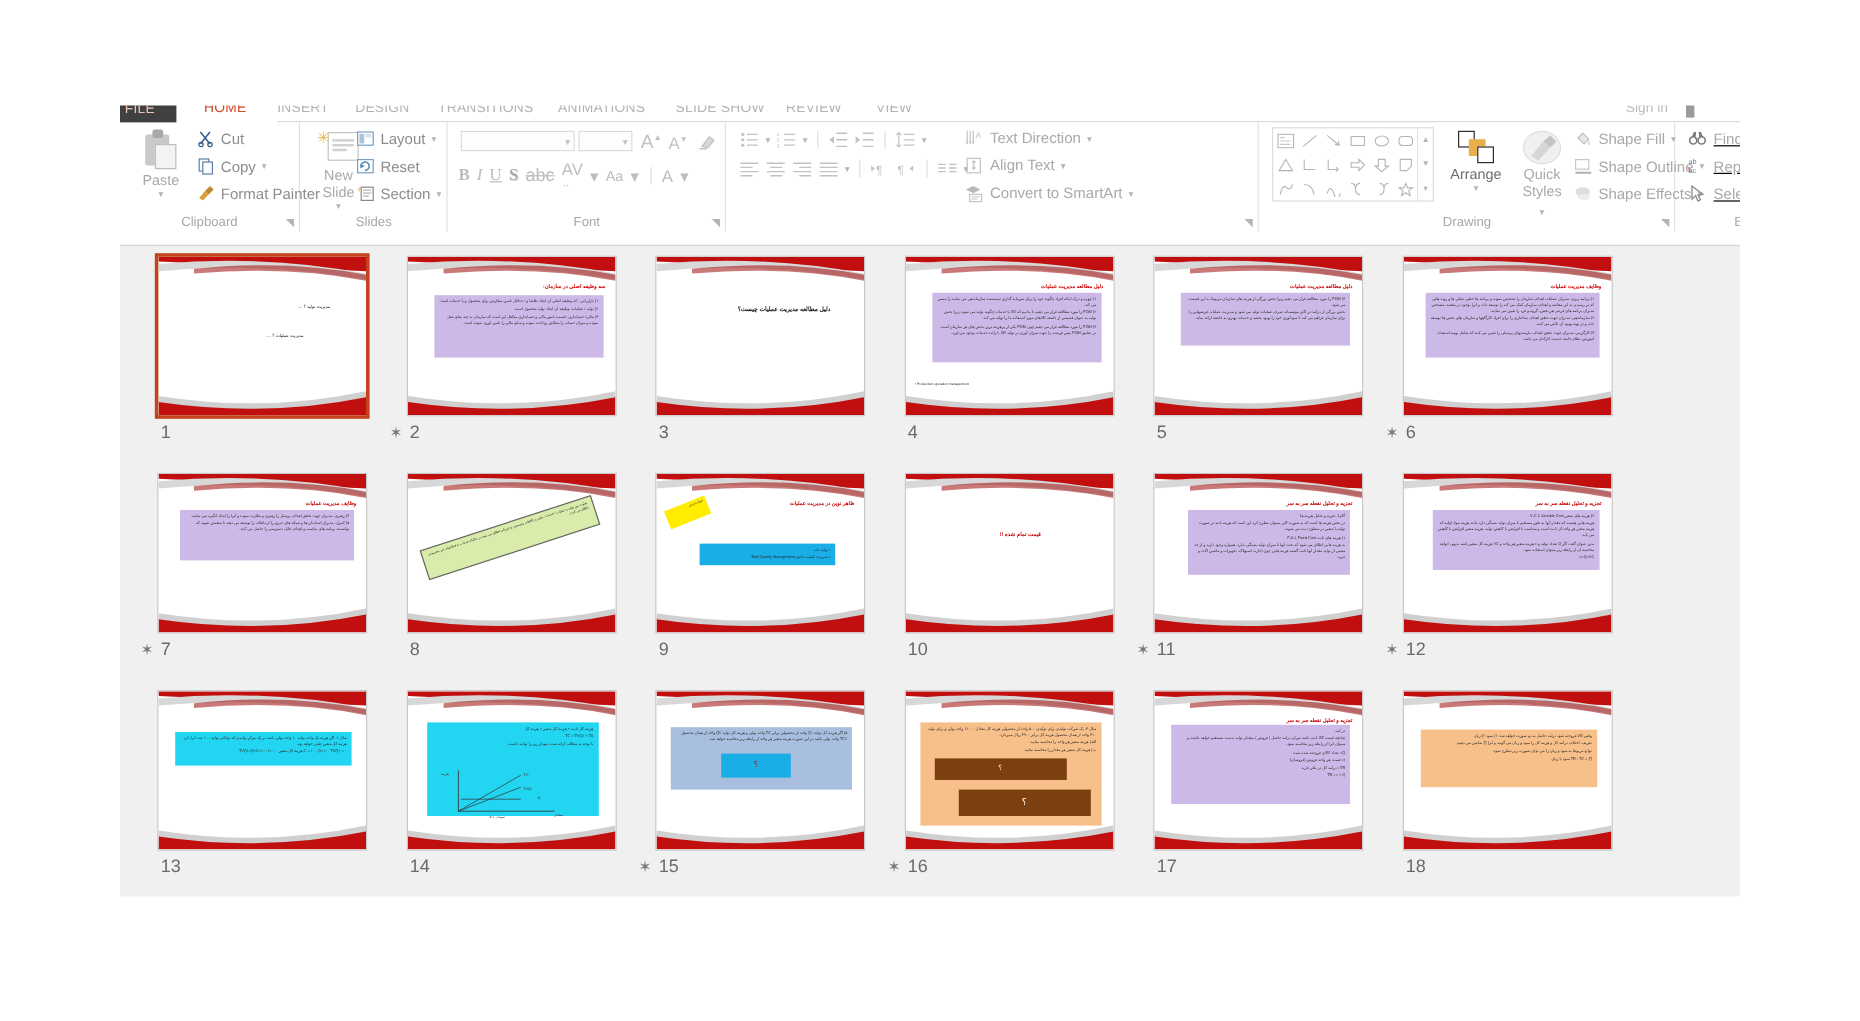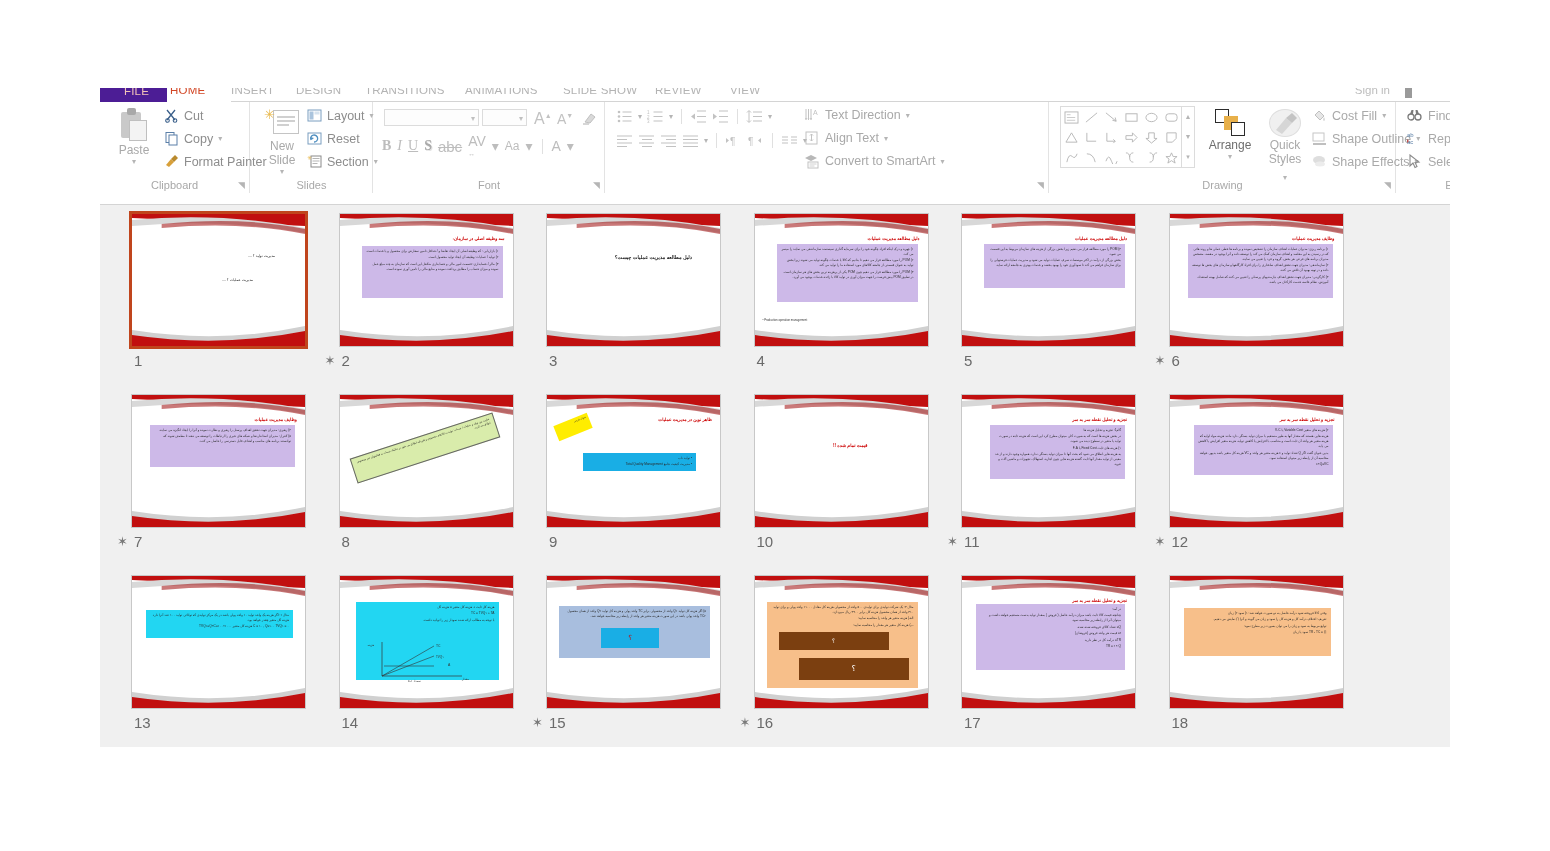--- a/index.html
+++ b/index.html
@@ -30,23 +30,23 @@
     background: #ffffff;
   }
   .tab {
     position: absolute; top: -4px;
     font-size: 11.5px;
     color: #b3b3b3;
     letter-spacing: .2px;
     white-space: nowrap;
   }
   .tab.file {
-    background: #4c1d95;
+    background: #404040;
     color: #f2c3b8;
-    padding: 3px 18px 8px 24px;
+    padding: 3px 18px 8px 4px;
     top: -6px;
     left: 0;
   }
   .tab.active { color: #d24726; }
   .tab-underline {
     position: absolute;
     left: 131px; top: 13px;
     width: 1219px; height: 1px;
     background: #d4d4d4;
   }
@@ -136,21 +136,21 @@
   .ns-box {
     position: absolute; left: 9px; top: 2px;
     width: 26px; height: 24px;
     border: 1px solid #c4c4c4; background: #fff;
   }
   .ns-line { position: absolute; background: #d0d0d0; height: 2px; }
   .ns-star {
     position: absolute; left: 0px; top: 0px;
     font-size: 13px; color: #e8b84b; line-height: 1;
   }
-  .slides-row { position: absolute; left: 56px; display: flex; align-items: center; gap: 5px; }
+  .slides-row { position: absolute; left: 46px; display: flex; align-items: center; gap: 5px; }
 
   
   #grp-font { left: 274px; width: 231px; }
   .fontname {
     position: absolute; left: 10px; top: 7px;
     width: 95px; height: 17px;
     border: 1px solid #dcdcdc; background: #fdfdfd;
   }
   .fontsize {
     position: absolute; left: 108px; top: 7px;
@@ -200,21 +200,21 @@
   .qs-ico {
     width: 32px; height: 28px; margin: 3px auto 0;
     border-radius: 50%; background: #f0f0f0; border: 1px solid #dedede;
     position: relative;
   }
   .draw-right { position: absolute; left: 262px; top: 6px; }
   .draw-right .icon-lbl { display: flex; align-items: center; gap: 5px; margin-bottom: 8px; }
 
   
   #grp-edit { left: 1297px; width: 130px; border-right: none; }
-  .edit-list { position: absolute; left: 10px; top: 6px; }
+  .edit-list { position: absolute; left: 10px; top: 6px; text-decoration: underline; }
   .edit-list .icon-lbl { display: flex; align-items: center; gap: 6px; margin-bottom: 8px; }
 
   
   .pane {
     position: absolute;
     left: 100px; top: 205px;
     width: 1350px; height: 542px;
     background: #f0f0f0;
   }
   .thumb-cell { position: absolute; }
@@ -598,21 +598,21 @@
           </div>
           <div class="paste-txt">Quick Styles</div>
           <span class="caret">▾</span>
         </div>
         <div class="draw-right">
           <span class="icon-lbl">
             <svg width="15" height="15" viewBox="0 0 15 15">
                 <path d="M3 7 L7 3 L12 8 L8 12 Z" fill="#e6e6e6" stroke="#c0c0c0"></path>
                 <path d="M12 9 q2 3 0 4 q-2 -1 0 -4" fill="#d9d9d9"></path>
               </svg>
-            <span>Cost Fill</span>
+            <span>Shape Fill</span>
             <span class="caret">▾</span>
           </span>
           <span class="icon-lbl">
             <svg width="15" height="15" viewBox="0 0 15 15">
                 <rect x="1" y="2" width="11" height="8" fill="none" stroke="#c6c6c6"></rect>
                 <path d="M1 13 h13" stroke="#b0b0b0" stroke-width="1.6"></path>
               </svg>
             <span>Shape Outline</span>
             <span class="caret">▾</span>
           </span>

